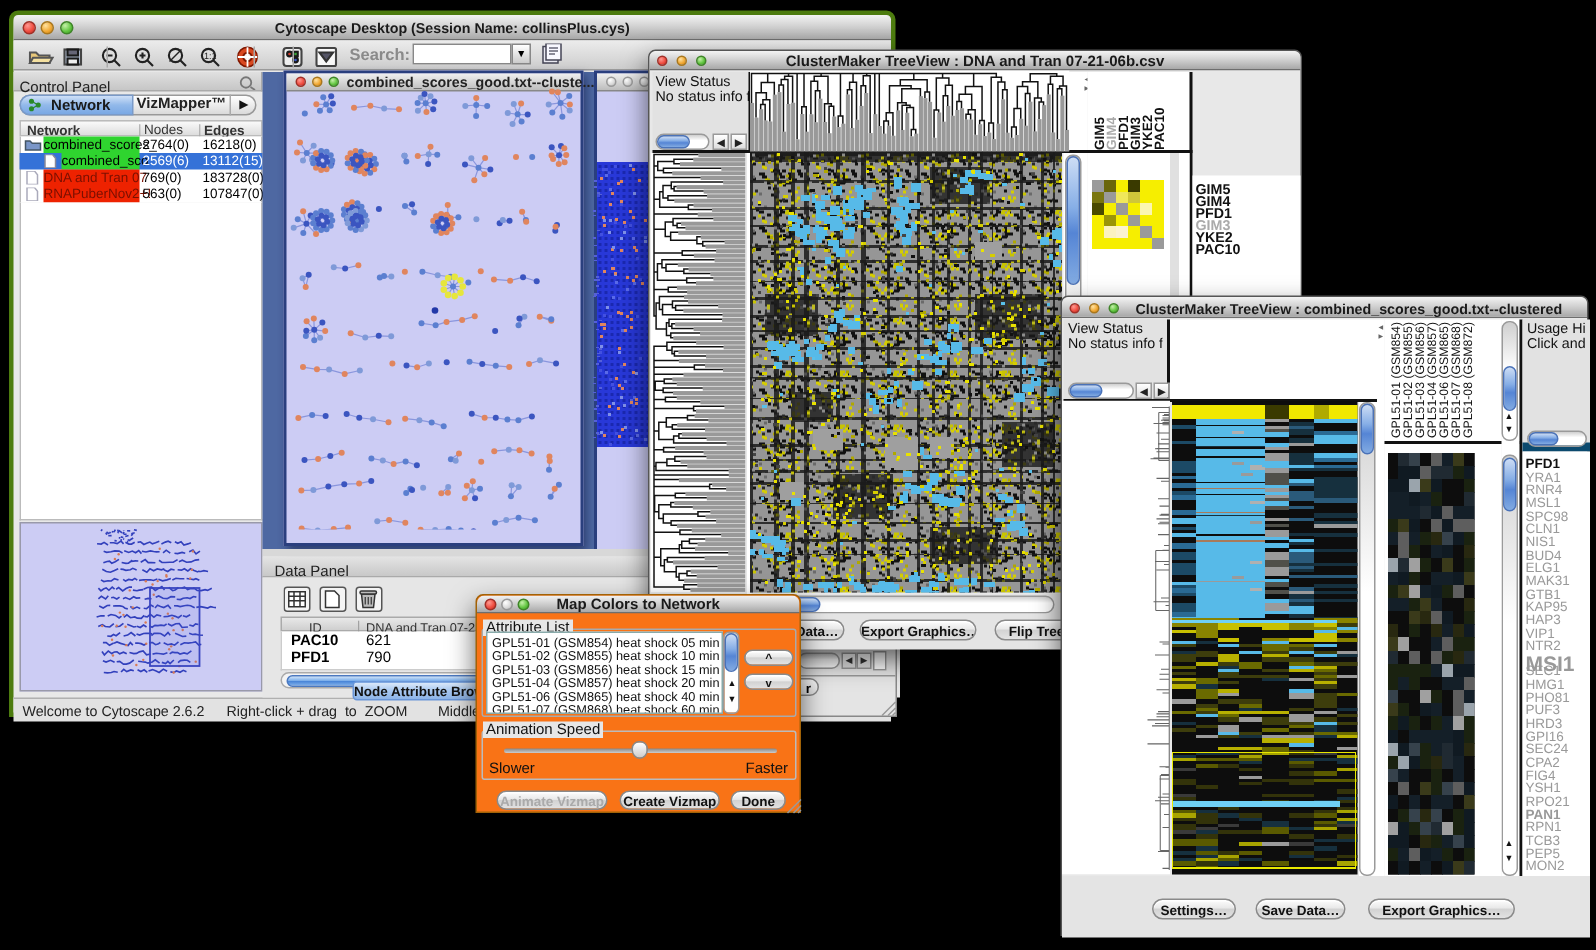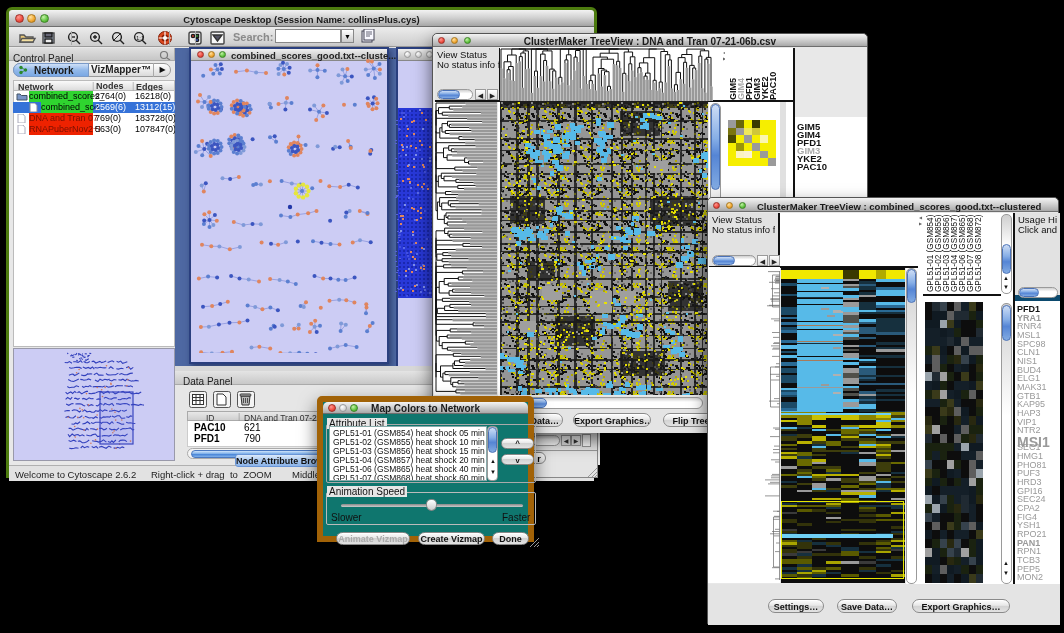--- a/index.html
+++ b/index.html
@@ -85,21 +85,21 @@
     <svg class="abs" style="left:9px;top:55px" width="10" height="10">
       <circle cx="3" cy="2.5" r="1.7" fill="#2a8a2a"></circle>
       <circle cx="3" cy="7.5" r="1.7" fill="#2a8a2a"></circle>
       <circle cx="7.5" cy="5" r="1.7" fill="#2a8a2a"></circle>
       <path d="M3 2.5L7.5 5L3 7.5" stroke="#2a8a2a" stroke-width="0.8" fill="none"></path>
     </svg>
     <div class="abs" style="left:80px;top:53px;width:64px;height:14px;text-align:center;font-size:10px;font-weight:bold;line-height:14px;color:#222">VizMapper™</div>
     <div class="abs" style="left:144px;top:53px;width:18px;height:14px;border-left:1px solid #aaa;text-align:center;font-size:8px;line-height:14px;color:#111">▶</div>
     <div class="abs" style="left:4px;top:70px;width:162px;height:11px;background:linear-gradient(#fafafa,#ddd);border:1px solid #bbb;font-size:9px;color:#333">
       <span style="position:absolute;left:4px;top:1px;font-weight:bold">Network</span>
-      <span style="position:absolute;left:82px;top:0;font-weight:bold">Nodes</span>
+      <span style="position:absolute;left:82px;top:0;font-weight:normal">Nodes</span>
       <span style="position:absolute;left:122px;top:1px;font-weight:bold">Edges</span>
       <span style="position:absolute;left:78px;top:0;color:#aaa">|</span>
       <span style="position:absolute;left:118px;top:0;color:#aaa">|</span>
     </div>
     <div class="abs" style="left:4px;top:81px;width:162px;height:44px;background:#fff;border-left:1px solid #bbb;border-right:1px solid #bbb"></div>
     <svg class="abs" style="left:7px;top:82px" width="12" height="9">
       <path d="M1 8L1 2L4 2L5.5 3.5L11 3.5L11 8Z" fill="#7a96c8" stroke="#456"></path>
     </svg>
     <div style="position:absolute;font-size:9px;height:11px;line-height:11px;white-space:nowrap;left:20px;top:81px;width:64px;background:#2fd42f;color:#000">combined_scores_</div>
     <div style="position:absolute;font-size:9px;height:11px;line-height:11px;white-space:nowrap;left:86px;top:81px;color:#000">2764(0)</div>
@@ -2149,21 +2149,21 @@
     <div class="abs" style="left:295px;top:362px;font-size:6px;color:#111">▲</div>
     <div class="abs" style="left:295px;top:372px;font-size:6px;color:#111">▼</div>
     <div class="gline" style="left:305px;top:15px;width:2px;height:371px"></div>
     <div class="abs" style="left:307px;top:15px;width:45px;height:88px;background:#e2e2e2;border-bottom:6px solid #0c4a6e">
       <div class="nw" style="position:absolute;left:3px;top:2px;font-size:9.5px;color:#111;line-height:10px">Usage Hi<br>Click and</div>
       <div class="strack" style="left:3px;top:74px;width:40px;height:11px"></div>
       <div class="sthumb" style="left:4px;top:75px;width:20px;height:9px"></div>
     </div>
     <div class="abs" style="left:307px;top:103px;width:45px;height:283px;background:#fff">
       <div style="position:absolute;left:2px;top:3.0px;font-size:9px;font-weight:bold;color:#111">PFD1</div>
-      <div style="position:absolute;left:2px;top:11.7px;font-size:9px;font-weight:bold;color:#999">YRA1</div>
+      <div style="position:absolute;left:2px;top:11.7px;font-size:9px;font-weight:normal;color:#999">YRA1</div>
       <div style="position:absolute;left:2px;top:20.3px;font-size:9px;font-weight:normal;color:#999">RNR4</div>
       <div style="position:absolute;left:2px;top:29.0px;font-size:9px;font-weight:normal;color:#999">MSL1</div>
       <div style="position:absolute;left:2px;top:37.6px;font-size:9px;font-weight:normal;color:#999">SPC98</div>
       <div style="position:absolute;left:2px;top:46.2px;font-size:9px;font-weight:normal;color:#999">CLN1</div>
       <div style="position:absolute;left:2px;top:54.9px;font-size:9px;font-weight:normal;color:#999">NIS1</div>
       <div style="position:absolute;left:2px;top:63.6px;font-size:9px;font-weight:normal;color:#999">BUD4</div>
       <div style="position:absolute;left:2px;top:72.2px;font-size:9px;font-weight:normal;color:#999">ELG1</div>
       <div style="position:absolute;left:2px;top:80.9px;font-size:9px;font-weight:normal;color:#999">MAK31</div>
       <div style="position:absolute;left:2px;top:89.5px;font-size:9px;font-weight:normal;color:#999">GTB1</div>
       <div style="position:absolute;left:2px;top:98.2px;font-size:9px;font-weight:normal;color:#999">KAP95</div>
@@ -2917,21 +2917,21 @@
       <rect x="0" y="272.2" width="7.7" height="9.3" fill="#0d0d0d"></rect>
       <rect x="7.2" y="272.2" width="7.7" height="9.3" fill="#101a22"></rect>
       <rect x="14.5" y="272.2" width="7.7" height="9.3" fill="#0d0d0d"></rect>
       <rect x="21.8" y="272.2" width="7.7" height="9.3" fill="#141f28"></rect>
       <rect x="29" y="272.2" width="7.7" height="9.3" fill="#0d0d0d"></rect>
       <rect x="36.2" y="272.2" width="7.7" height="9.3" fill="#101a22"></rect>
       <rect x="43.5" y="272.2" width="7.7" height="9.3" fill="#3a3a1a"></rect>
       <rect x="50.8" y="272.2" width="7.7" height="9.3" fill="#202a32"></rect>
     </svg>
   </div>
-<div class="win" style="left:317px;top:396px;width:217px;height:146px;background:#0f766e;border:6px solid #a16207;border-radius:5px 5px 0 0;z-index:8">
+<div class="win" style="left:317px;top:396px;width:217px;height:146px;background:#f97316;border:1px solid #a16207;border-radius:5px 5px 0 0;z-index:8">
     <div class="tbar" style="height:12px"></div>
     <div class="tl r" style="left:5px;top:2px;width:8px;height:8px"></div>
     <div class="tl w" style="left:16px;top:2px;width:8px;height:8px"></div>
     <div class="tl g" style="left:27px;top:2px;width:8px;height:8px"></div>
     <div class="ttext" style="top:1px;font-size:10px">Map Colors to Network</div>
     <div class="abs" style="left:3px;top:22px;width:210px;height:59px;border:1px solid #aaa;border-radius:2px"></div>
     <div class="abs" style="left:4px;top:16px;font-size:10px;color:#111;background:#e6e6e6;padding:0 2px;line-height:11px">Attribute List</div>
     <div class="abs" style="left:6px;top:24px;width:158px;height:55px;background:#fff;border:1px solid #8aa;overflow:hidden">
       <div style="position:absolute;left:3px;top:1px;font-size:8.5px;color:#111;white-space:nowrap">GPL51-01 (GSM854) heat shock 05 min</div>
       <div style="position:absolute;left:3px;top:10px;font-size:8.5px;color:#111;white-space:nowrap">GPL51-02 (GSM855) heat shock 10 min</div>

